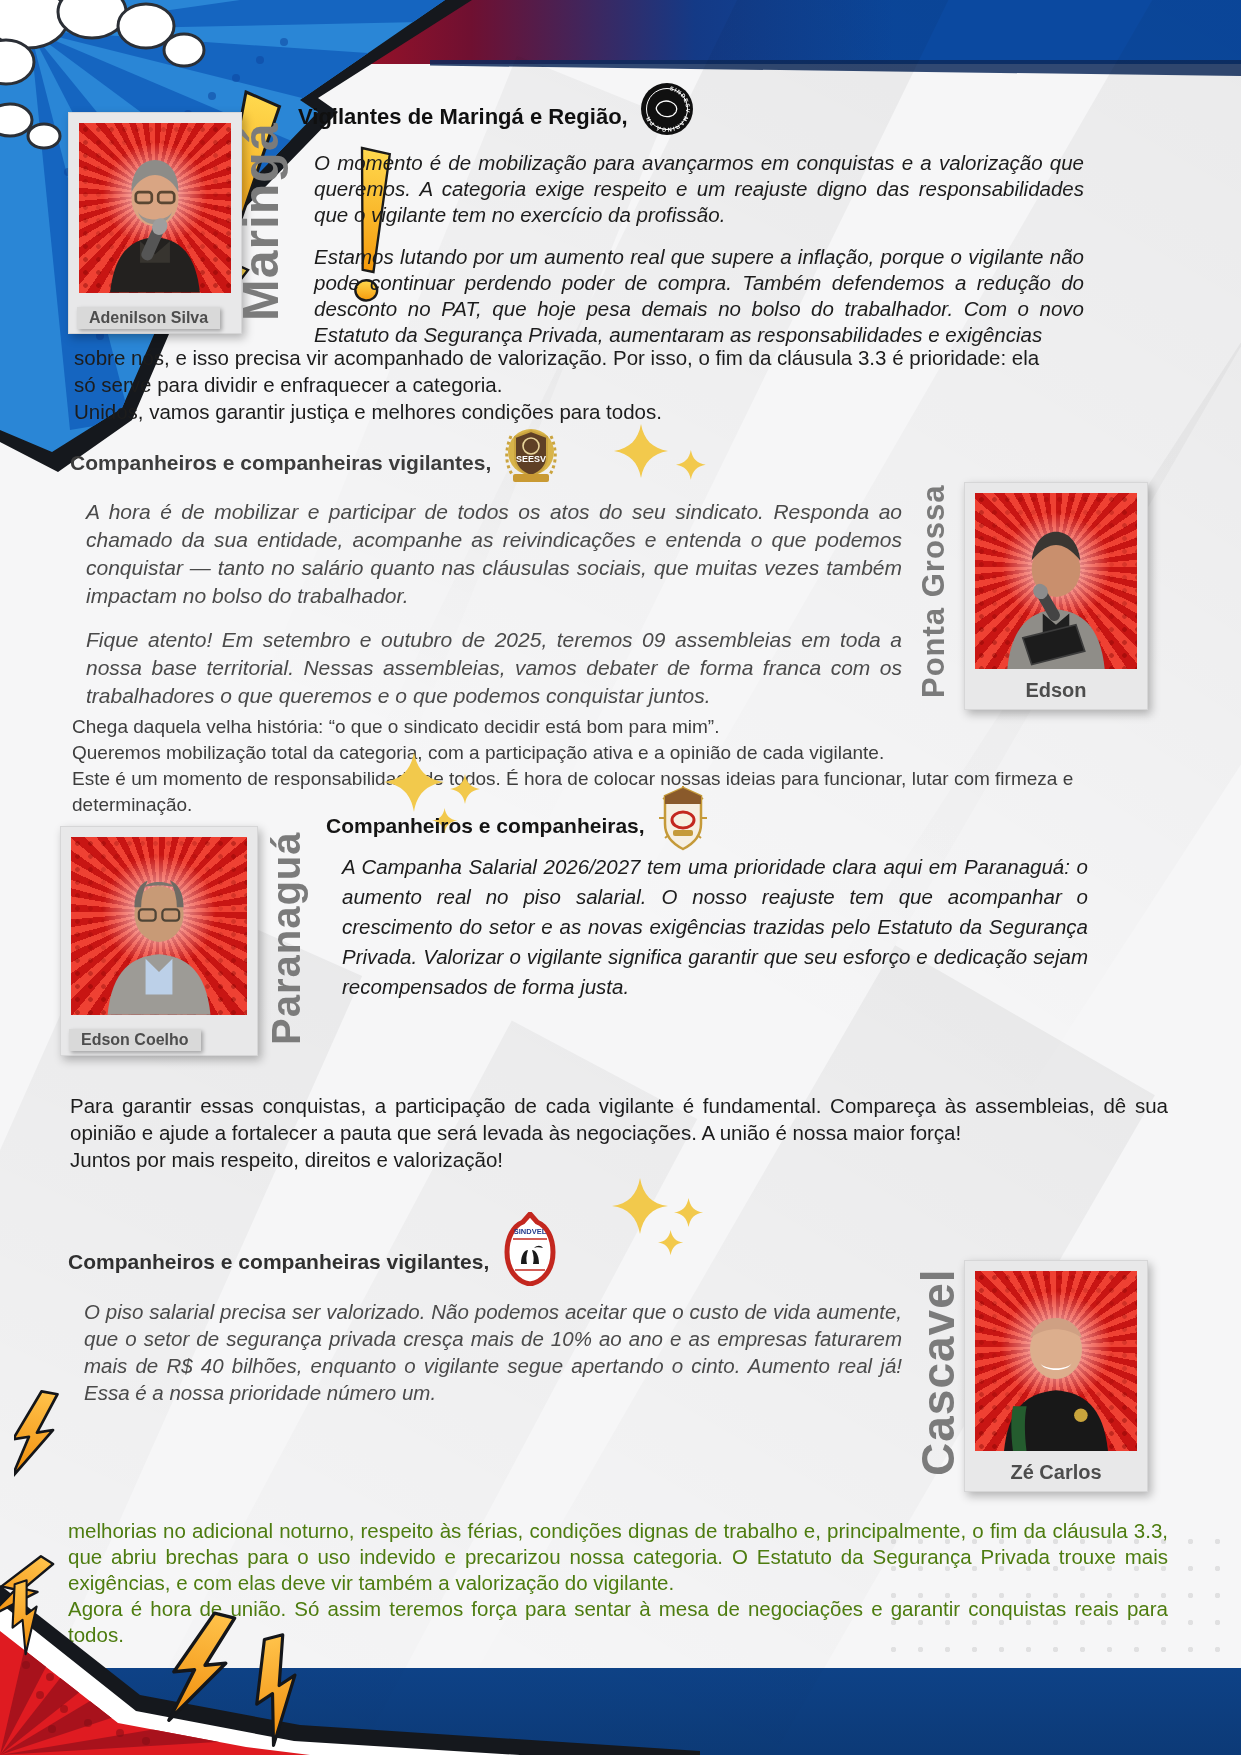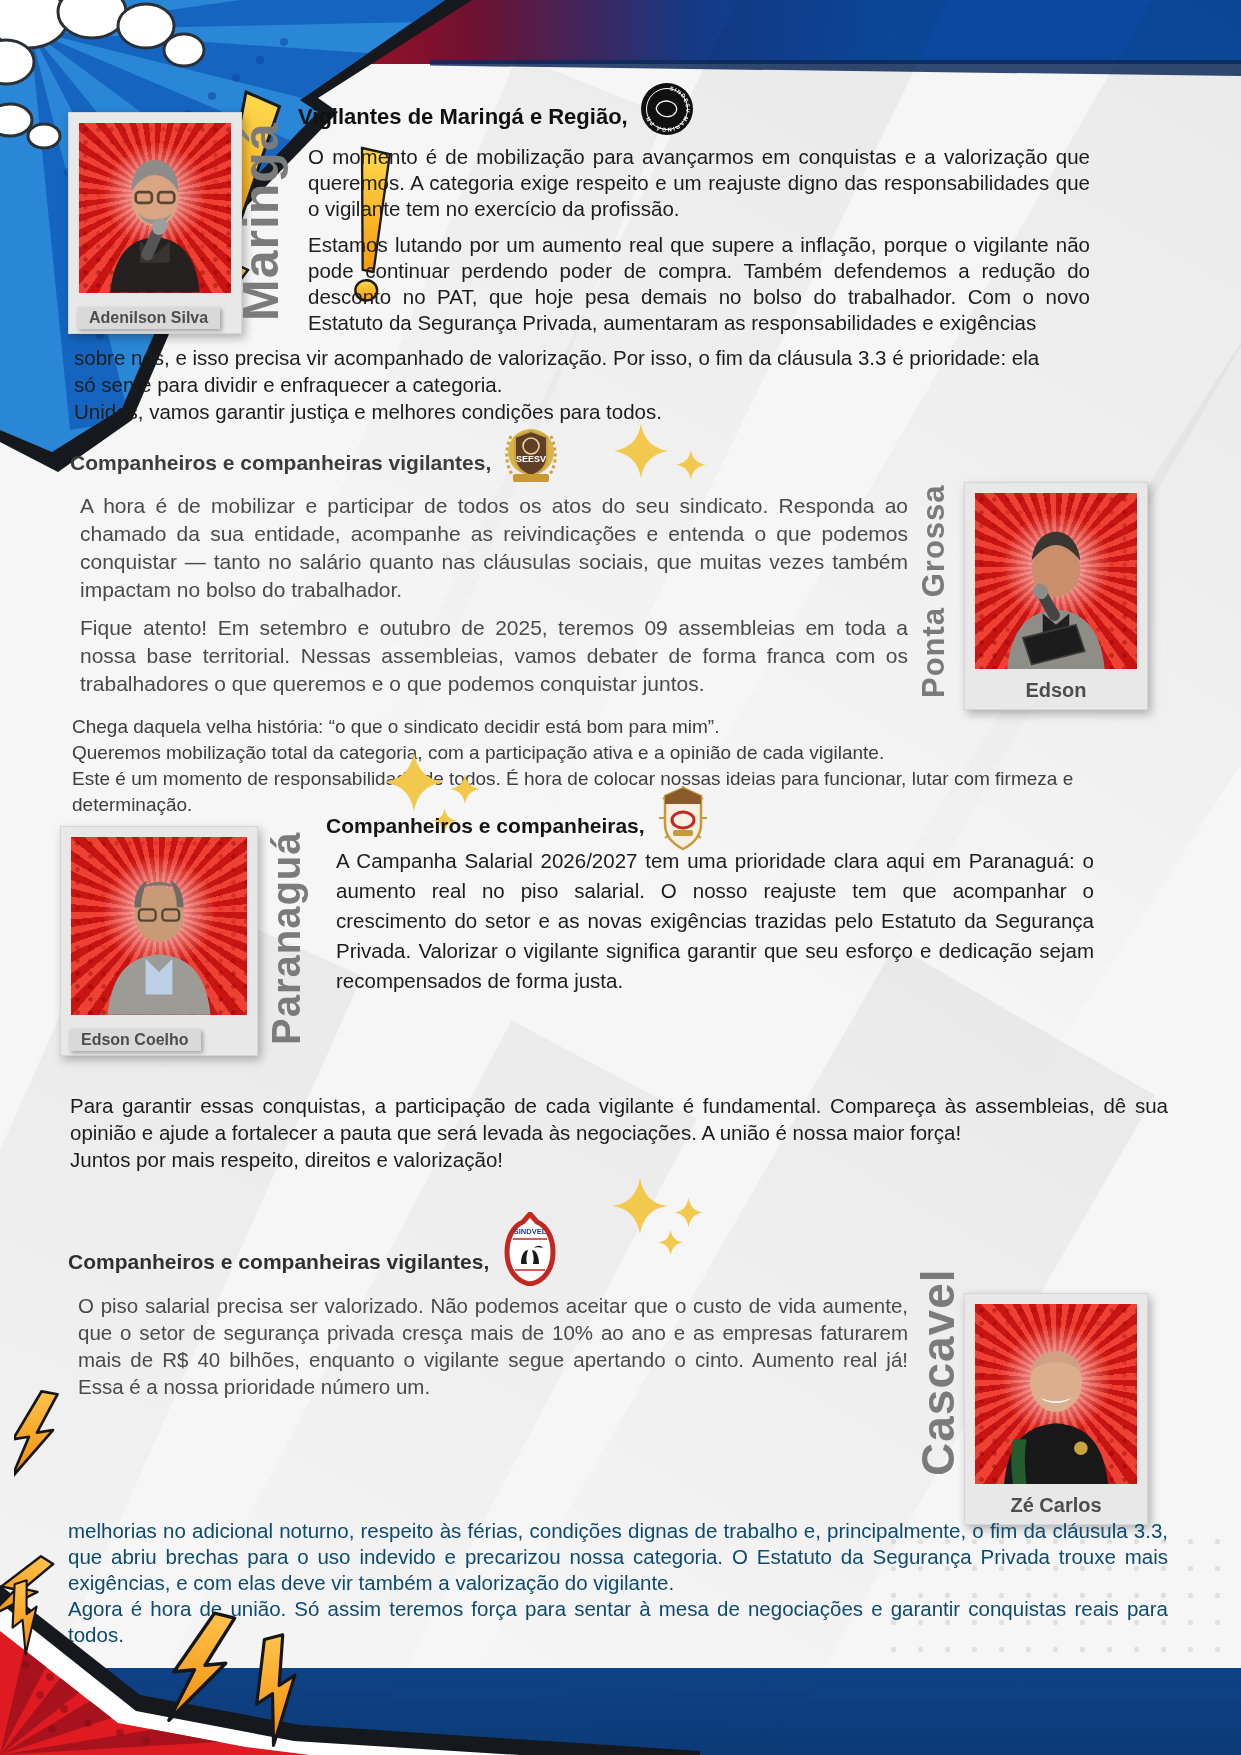--- a/index.html
+++ b/index.html
@@ -60,21 +60,21 @@
   
   .city-vert{
     position:absolute;writing-mode:vertical-rl;transform:rotate(180deg);
     font-weight:bold;color:#7b7b7b;letter-spacing:1px;line-height:1;
     display:flex;align-items:center;justify-content:center;
   }
   
   .head-row{position:absolute;display:flex;align-items:center;gap:12px;}
   .head-row .htxt{font-weight:bold;white-space:nowrap;}
   .col{position:absolute;text-align:justify;}
-  .col p{margin:10px;}
+  .col p{margin:16px;font-style:italic;}
   .freeblock{position:absolute;}
   .freeblock p{margin:0;}
   .badge-svg{flex:0 0 auto;margin-top:-16px;}
   
   .sparkle{position:absolute;pointer-events:none;}
 </style>
 </head>
 <body>
 
 <div class="topband"></div>
@@ -328,38 +328,38 @@
     <path d="M38,52 C38,42 34,38 31,38 C33,44 33,48 32,52 Z" fill="#1a1a1a"></path>
     <path d="M33,36 C36,33 40,33 42,36 C39,35 35,35 33,36 Z" fill="#1a1a1a"></path>
     <line x1="14" y1="58" x2="44" y2="58" stroke="#c3271f" stroke-width="1.5"></line>
   </svg>
 </div>
 
 <div class="col" style="left:68px;top:1282px;width:850px;font-size:20.5px;line-height:27px;color:#4a4a4a;">
   <p>O piso salarial precisa ser valorizado. Não podemos aceitar que o custo de vida aumente, que o setor de segurança privada cresça mais de 10% ao ano e as empresas faturarem mais de R$ 40 bilhões, enquanto o vigilante segue apertando o cinto. Aumento real já! Essa é a nossa prioridade número um.</p>
 </div>
 
-<div class="polaroid" style="left:964px;top:1260px;width:182px;height:230px;margin-top:33px;">
+<div class="polaroid" style="left:964px;top:1260px;width:182px;height:230px;">
   <div class="photo">
     <div class="dots"></div>
     <svg class="person" viewBox="0 0 120 140">
       <path d="M14,140 C18,100 36,88 60,86 C84,88 102,100 106,140 Z" fill="#181818"></path>
       <ellipse cx="60" cy="50" rx="23" ry="26" fill="#dcae8d"></ellipse>
       <path d="M37,40 C40,28 50,22 60,22 C70,22 80,28 83,40 C76,34 66,32 60,32 C54,32 44,34 37,40 Z" fill="#cfa083"></path>
       <path d="M46,62 C50,70 70,70 74,62 C70,68 50,68 46,62 Z" fill="#ffffff"></path>
       <circle cx="82" cy="108" r="6" fill="#c9a43c"></circle>
       <path d="M22,100 C20,110 20,124 22,140 L34,140 C32,124 32,110 34,100 Z" fill="#245c2e"></path>
     </svg>
   </div>
   <div class="name-tag">Zé Carlos</div>
 </div>
 
 <div class="city-vert" style="left:912px;top:1256px;height:232px;width:52px;font-size:46px;">Cascavel</div>
 
-<div class="freeblock" style="left:68px;top:1518px;width:1100px;font-size:20.5px;line-height:26px;color:#0c4a6e;text-align:justify;">
+<div class="freeblock" style="left:68px;top:1518px;width:1100px;font-size:20.5px;line-height:26px;color:#4d7c0f;text-align:justify;">
   <p>melhorias no adicional noturno, respeito às férias, condições dignas de trabalho e, principalmente, o fim da cláusula 3.3, que abriu brechas para o uso indevido e precarizou nossa categoria. O Estatuto da Segurança Privada trouxe mais exigências, e com elas deve vir também a valorização do vigilante.</p>
   <p>Agora é hora de união. Só assim teremos força para sentar à mesa de negociações e garantir conquistas reais para todos.</p>
 </div>
 
 <svg class="abs" style="left:0;top:1545px;" width="700" height="210" viewBox="0 0 700 210">
   <defs>
     <linearGradient id="gradB" x1="0" y1="0" x2="0" y2="1">
       <stop offset="0" stop-color="#ffc24a"></stop>
         <stop offset="1" stop-color="#f08c0a"></stop>
     </linearGradient>

